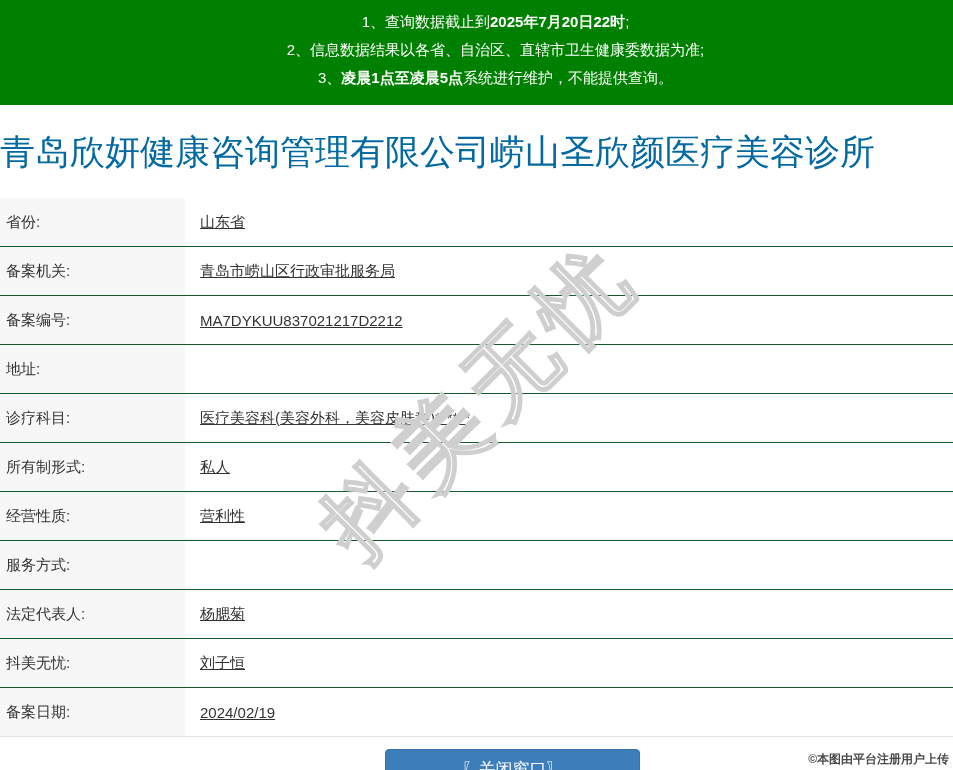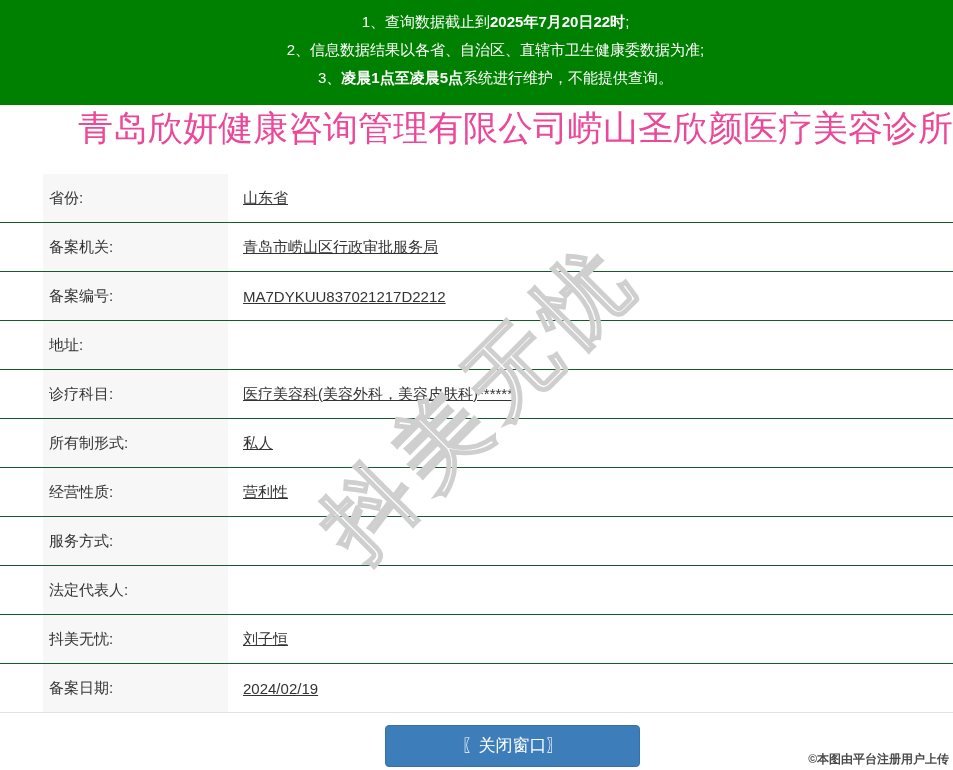--- a/index.html
+++ b/index.html
@@ -20,23 +20,24 @@
     text-align: center;
   }
   .notice-line {
     line-height: 28px;
     white-space: nowrap;
   }
   .notice-line .strong { font-weight: bold; }
 
   
   .page-title {
-    text-align: right;
+    margin-top: 24px;
+    text-align: left;
     font-size: 35px;
-    color: #ec4899;
+    color: #0369a1;
     letter-spacing: 0px;
     white-space: nowrap;
   }
 
   
   .info-table {
     margin-top: 22px;
     width: 100%;
   }
   .info-row {
@@ -50,21 +51,20 @@
   .info-row:last-child { border-bottom: 1px solid #e2e2e2; }
   .info-label {
     width: 185px;
     flex: 0 0 185px;
     align-self: stretch;
     display: flex;
     align-items: center;
     background: #f7f7f7;
     padding-left: 6px;
     color: #333333;
-    margin-left: 43px;
   }
   .info-value {
     flex: 1;
     padding-left: 15px;
     color: #333333;
     white-space: nowrap;
     overflow: hidden;
     text-decoration: underline;
   }
 
@@ -156,20 +156,21 @@
   </div>
   <div class="info-row">
     <div class="info-label">经营性质:</div>
     <div class="info-value">营利性</div>
   </div>
   <div class="info-row">
     <div class="info-label">服务方式:</div>
   </div>
   <div class="info-row">
     <div class="info-label">法定代表人:</div>
+    <div class="info-value">杨腮菊</div>
   </div>
   <div class="info-row">
     <div class="info-label">抖美无忧:</div>
     <div class="info-value">刘子恒</div>
   </div>
   <div class="info-row">
     <div class="info-label">备案日期:</div>
     <div class="info-value">2024/02/19</div>
   </div>
 </div>

